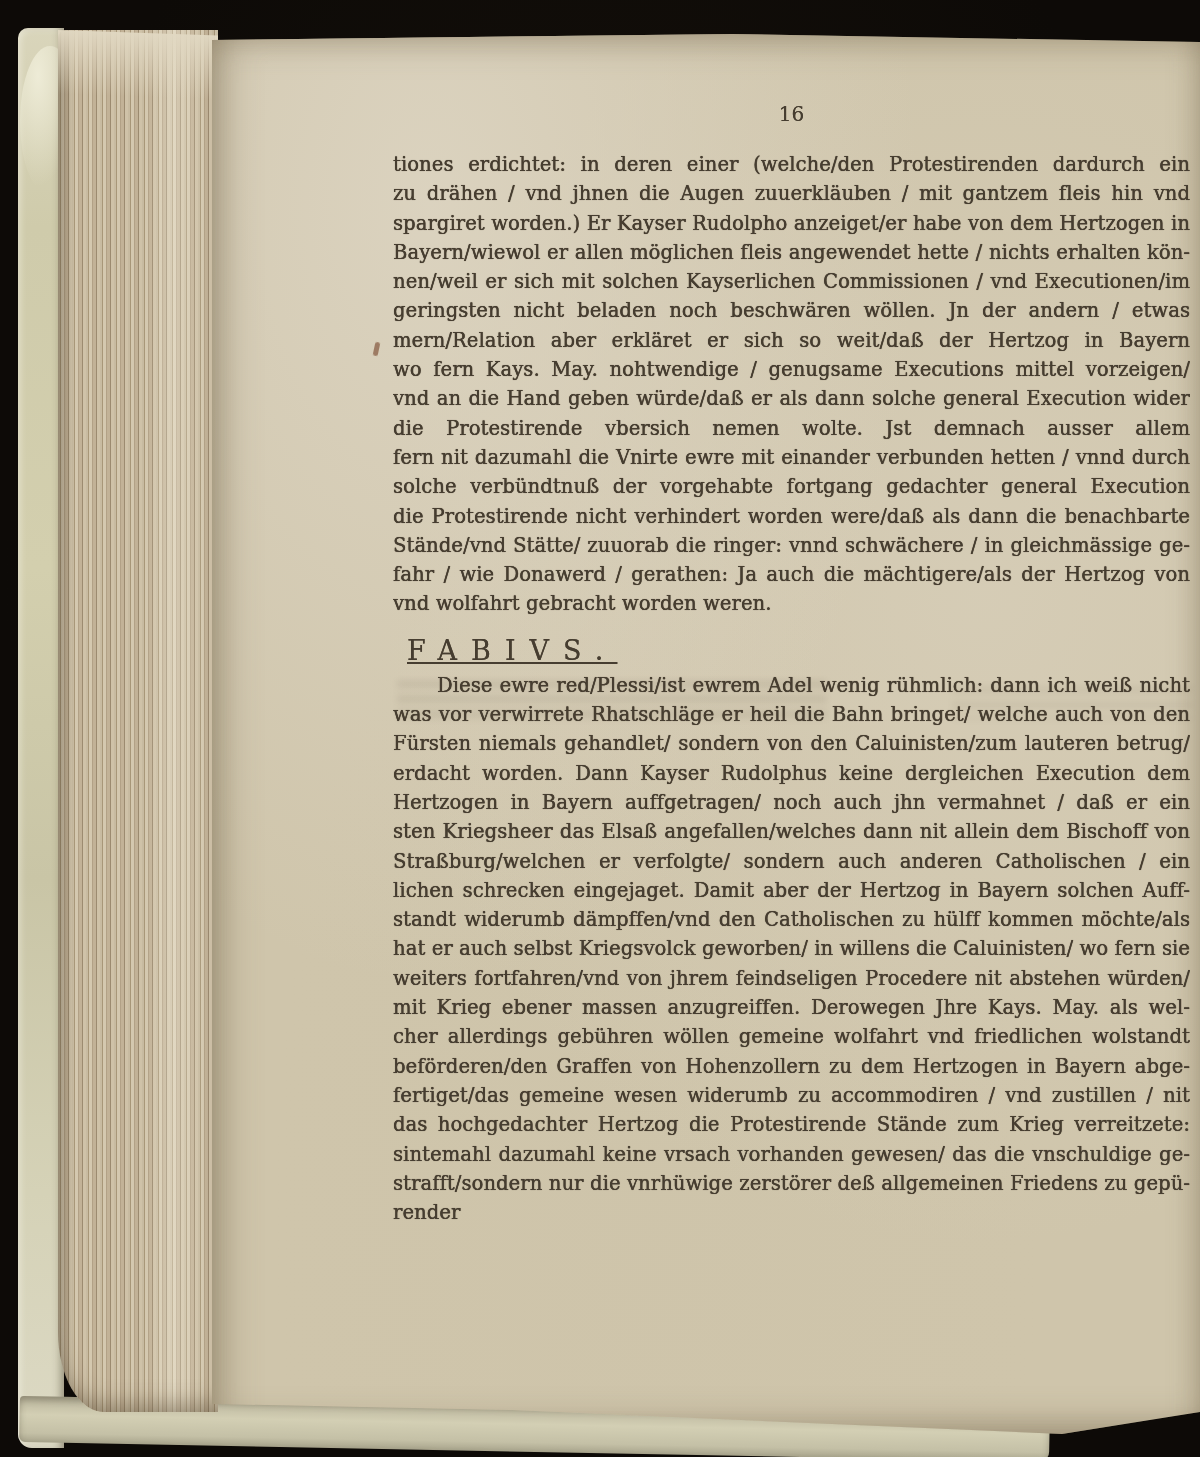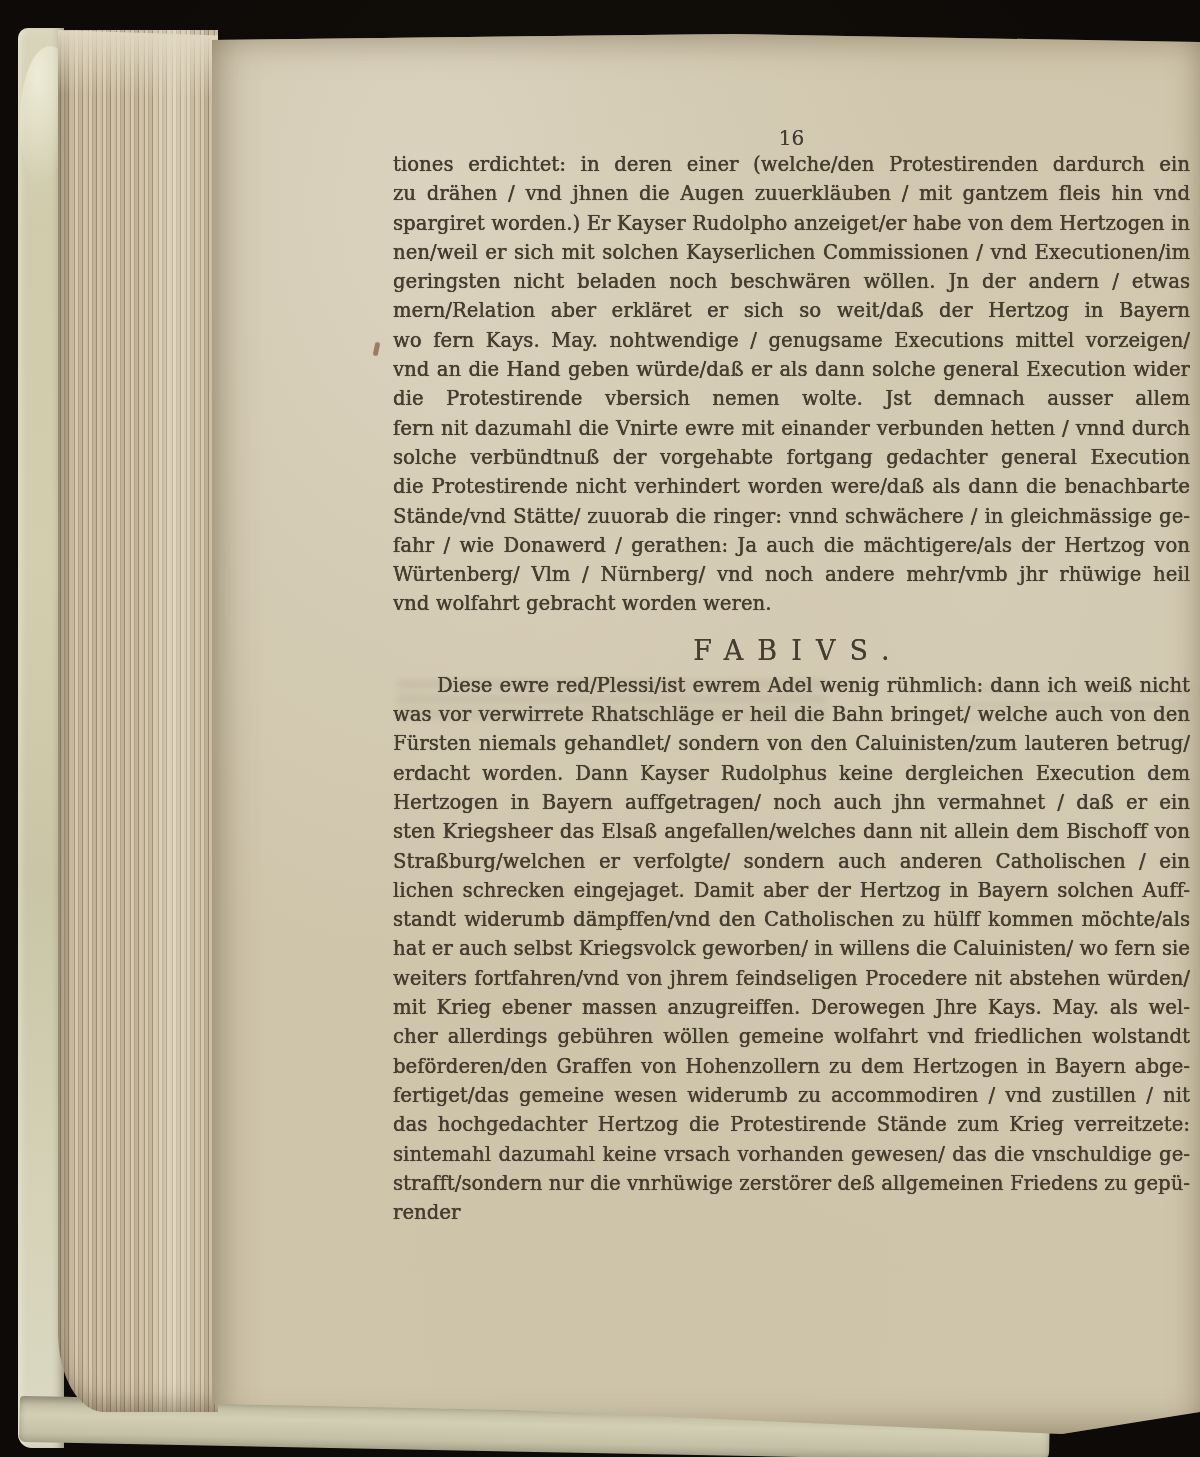--- a/index.html
+++ b/index.html
@@ -73,39 +73,40 @@
   }
 
   
   .text-block{
     position:absolute;left:181px;top:112px;width:797px;
     color:var(--ink,#463d30);
     font-size:19.5px;letter-spacing:.1px;
     text-shadow:0 0 .7px rgba(62,53,40,.95), .35px 0 0 rgba(62,53,40,.6);
   }
   .page-number{
-    position:absolute;left:181px;top:92px;width:797px;
+    position:absolute;left:181px;top:68px;width:797px;
     text-align:center;font-size:20px;color:var(--ink,#463d30);
     text-shadow:0 0 .6px rgba(62,53,40,.9);
   }
   .para{margin:0;}
   .line{
     height:29.3px;line-height:29.3px;overflow:hidden;
     text-align:justify;text-align-last:justify;
   }
   .p1{margin-top:4px;}
   .p1 .line:last-child{text-align-last:left;}
   .p2{margin-top:0;}
   .p2 .line:first-child{text-indent:44px;}
   .heading{
     margin:12px 0 0 0;height:40px;line-height:40px;
-    text-align:center;font-size:27px;font-weight:normal;
+    font-size:27px;font-weight:normal;
     letter-spacing:.52em;text-indent:.52em;
     color:var(--ink,#463d30);
     text-shadow:0 0 .5px rgba(62,53,40,.8);
+    text-decoration:underline;
   }
   .catchword{
     height:30px;line-height:30px;text-align:left;
   }
 
   
   .showthrough{
     position:absolute;pointer-events:none;
     background:repeating-linear-gradient(180deg,
       rgba(88,76,58,.22) 0 8px, rgba(88,76,58,.02) 8px 15px);
@@ -135,32 +136,32 @@
       <div class="showthrough st-b"></div>
       <div class="stray-mark"></div>
 
       <div class="page-number">16</div>
 
       <div class="text-block">
         <div class="para p1">
             <div class="line">tiones erdichtet: in deren einer (welche/den Protestirenden dardurch ein Nasen</div>
             <div class="line">zu drähen / vnd jhnen die Augen zuuerkläuben / mit gantzem fleis hin vnd wider</div>
             <div class="line">spargiret worden.) Er Kayser Rudolpho anzeiget/er habe von dem Hertzogen in</div>
+            <div class="line">Bayern/wiewol er allen möglichen fleis angewendet hette / nichts erhalten kön-</div>
             <div class="line">nen/weil er sich mit solchen Kayserlichen Commissionen / vnd Executionen/im</div>
             <div class="line">geringsten nicht beladen noch beschwären wöllen.  Jn der andern / etwas gehei-</div>
             <div class="line">mern/Relation aber erkläret er sich so weit/daß der Hertzog in Bayern gesinnet/</div>
             <div class="line">wo fern Kays. May. nohtwendige / genugsame Executions mittel vorzeigen/</div>
             <div class="line">vnd an die Hand geben würde/daß er als dann solche general Execution wider</div>
             <div class="line">die Protestirende vbersich nemen wolte.  Jst demnach ausser allem anzeiget/wo-</div>
             <div class="line">fern nit dazumahl die Vnirte ewre mit einander verbunden hetten / vnnd durch</div>
             <div class="line">solche verbündtnuß der vorgehabte fortgang gedachter general Execution wider</div>
             <div class="line">die Protestirende nicht verhindert worden were/daß als dann die benachbarte</div>
             <div class="line">Stände/vnd Stätte/ zuuorab die ringer: vnnd schwächere / in gleichmässige ge-</div>
             <div class="line">fahr / wie Donawerd / gerathen:  Ja auch die mächtigere/als der Hertzog von</div>
-            <div class="line">Würtenberg/ Vlm / Nürnberg/ vnd noch andere mehr/vmb jhr rhüwige heil</div>
             <div class="line">vnd wolfahrt gebracht worden weren.</div>
           </div>
 
         <h2 class="heading">FABIVS.</h2>
 
         <div class="para p2">
             <div class="line">Diese ewre red/Plessi/ist ewrem Adel wenig rühmlich: dann ich weiß nicht</div>
             <div class="line">was vor verwirrete Rhatschläge er heil die Bahn bringet/ welche auch von den</div>
             <div class="line">Fürsten niemals gehandlet/ sondern von den Caluinisten/zum lauteren betrug/</div>
             <div class="line">erdacht worden.  Dann Kayser Rudolphus keine dergleichen Execution dem</div>

